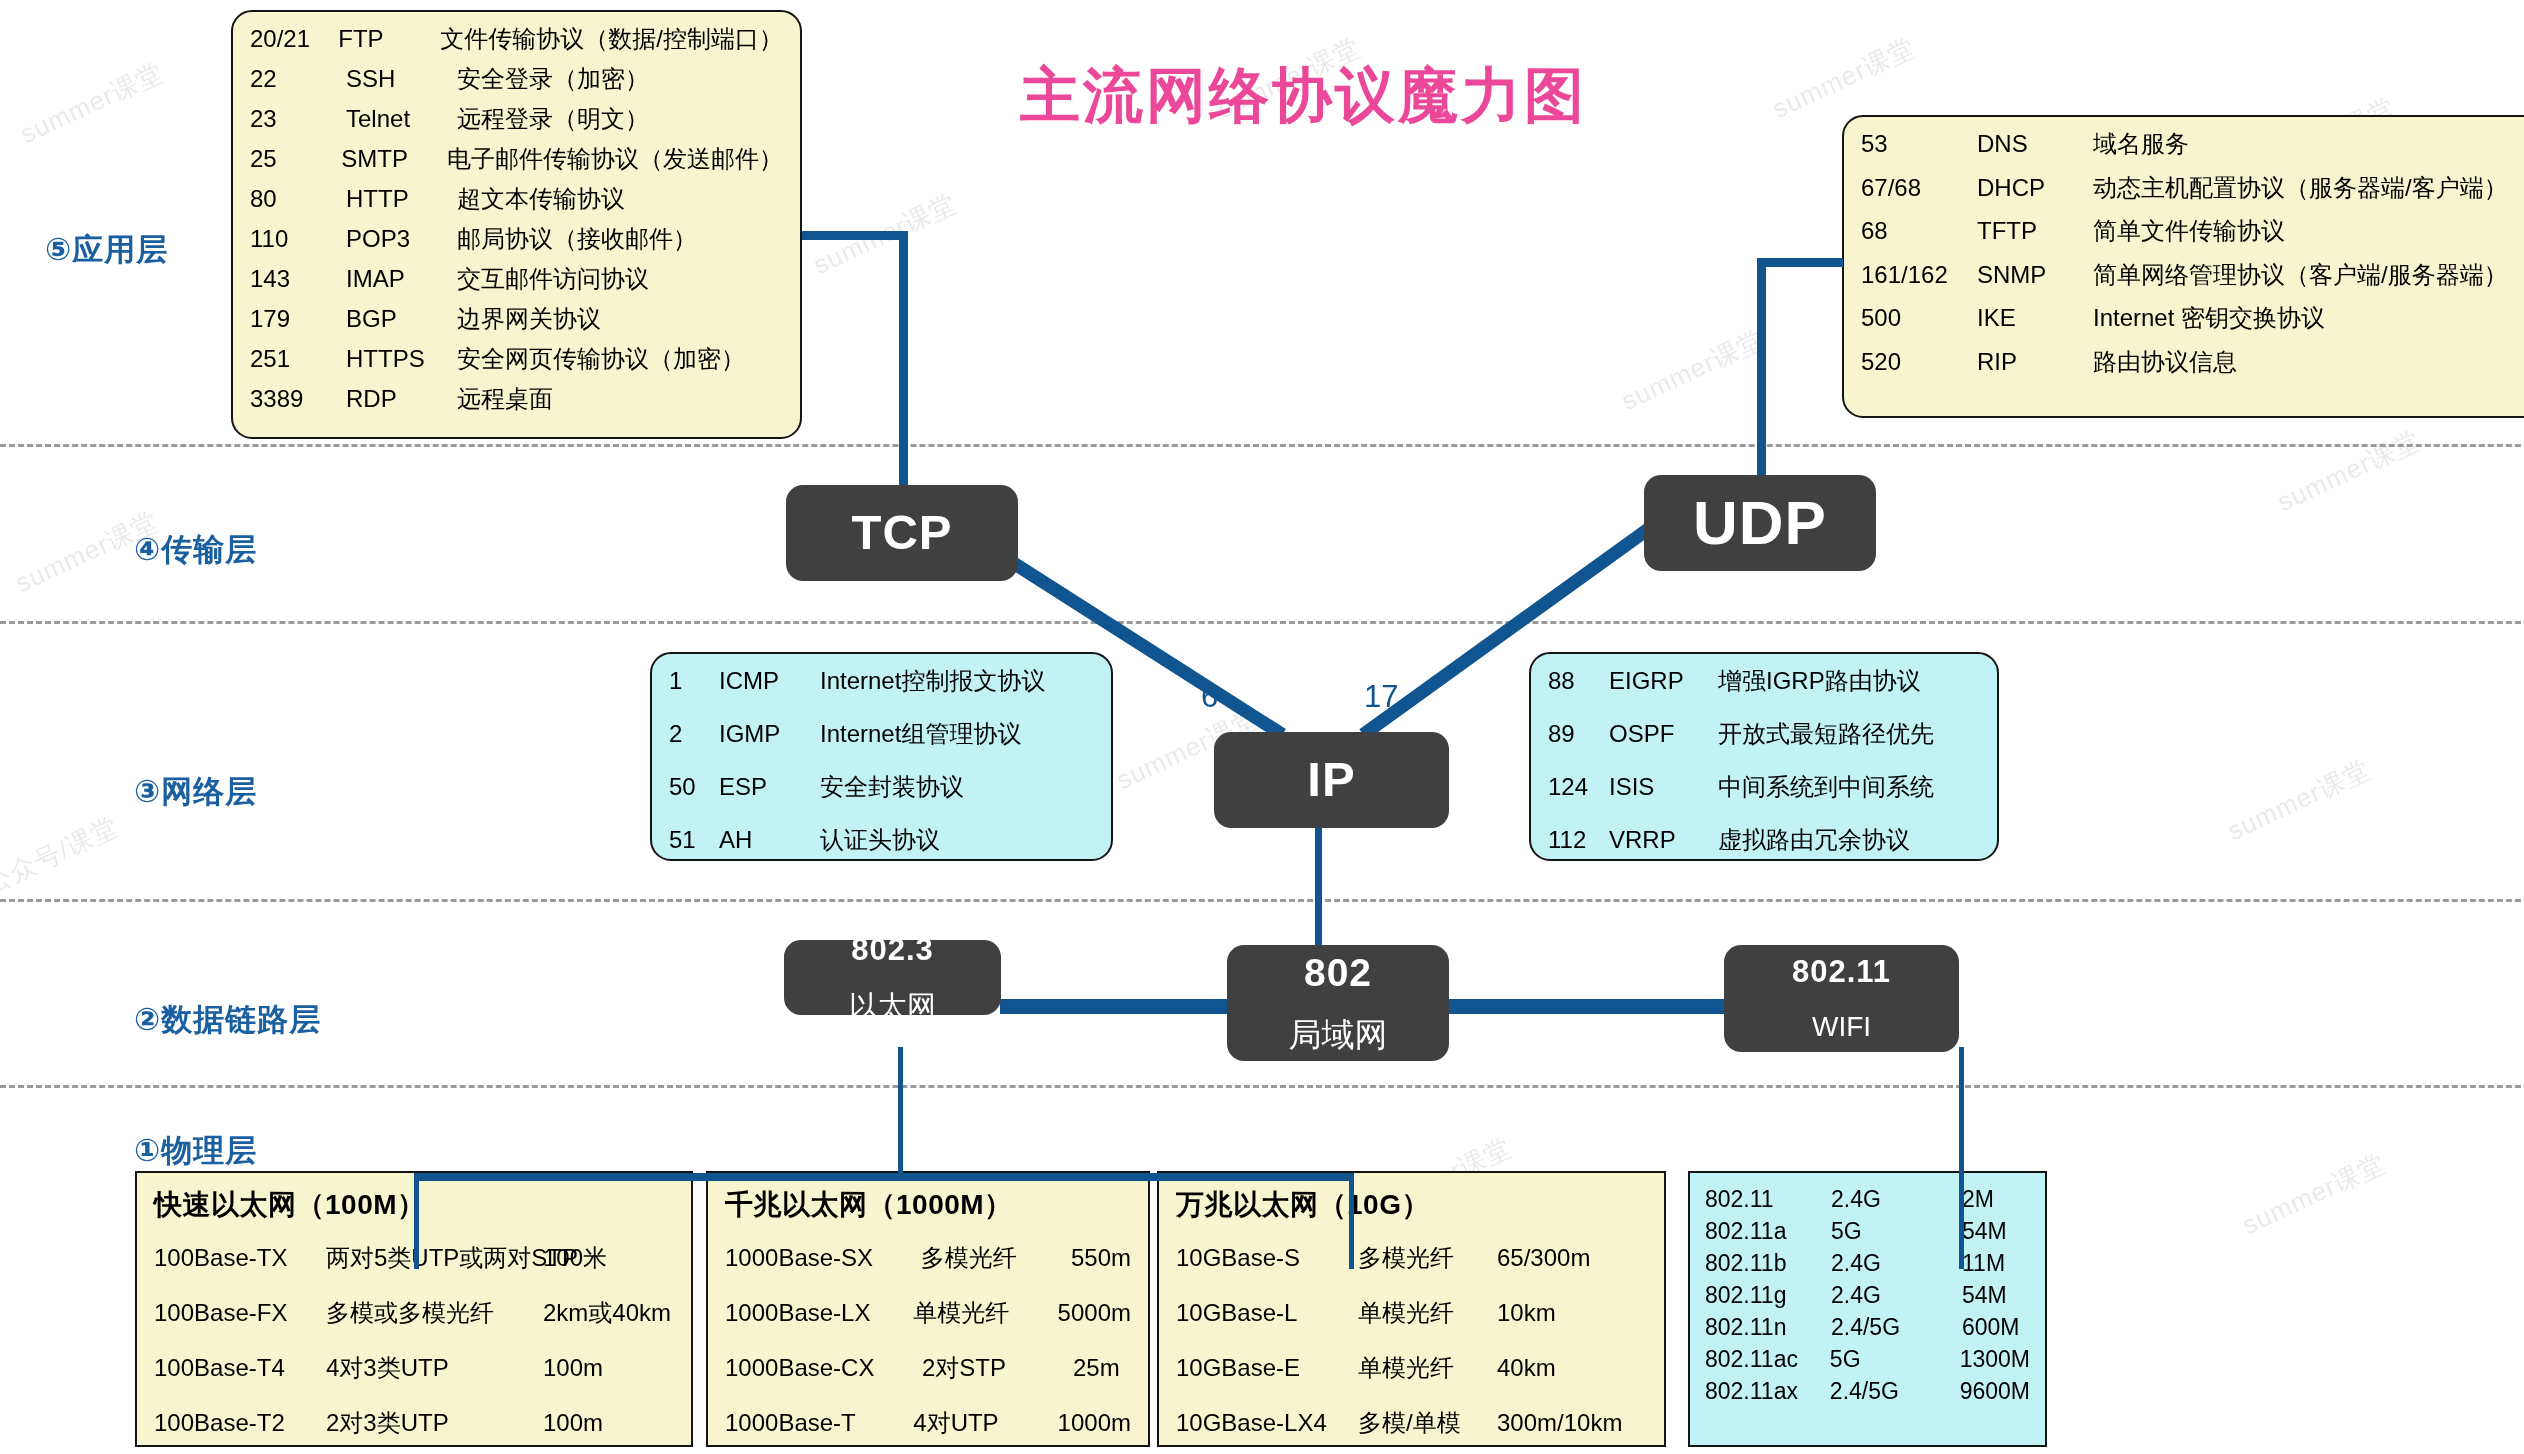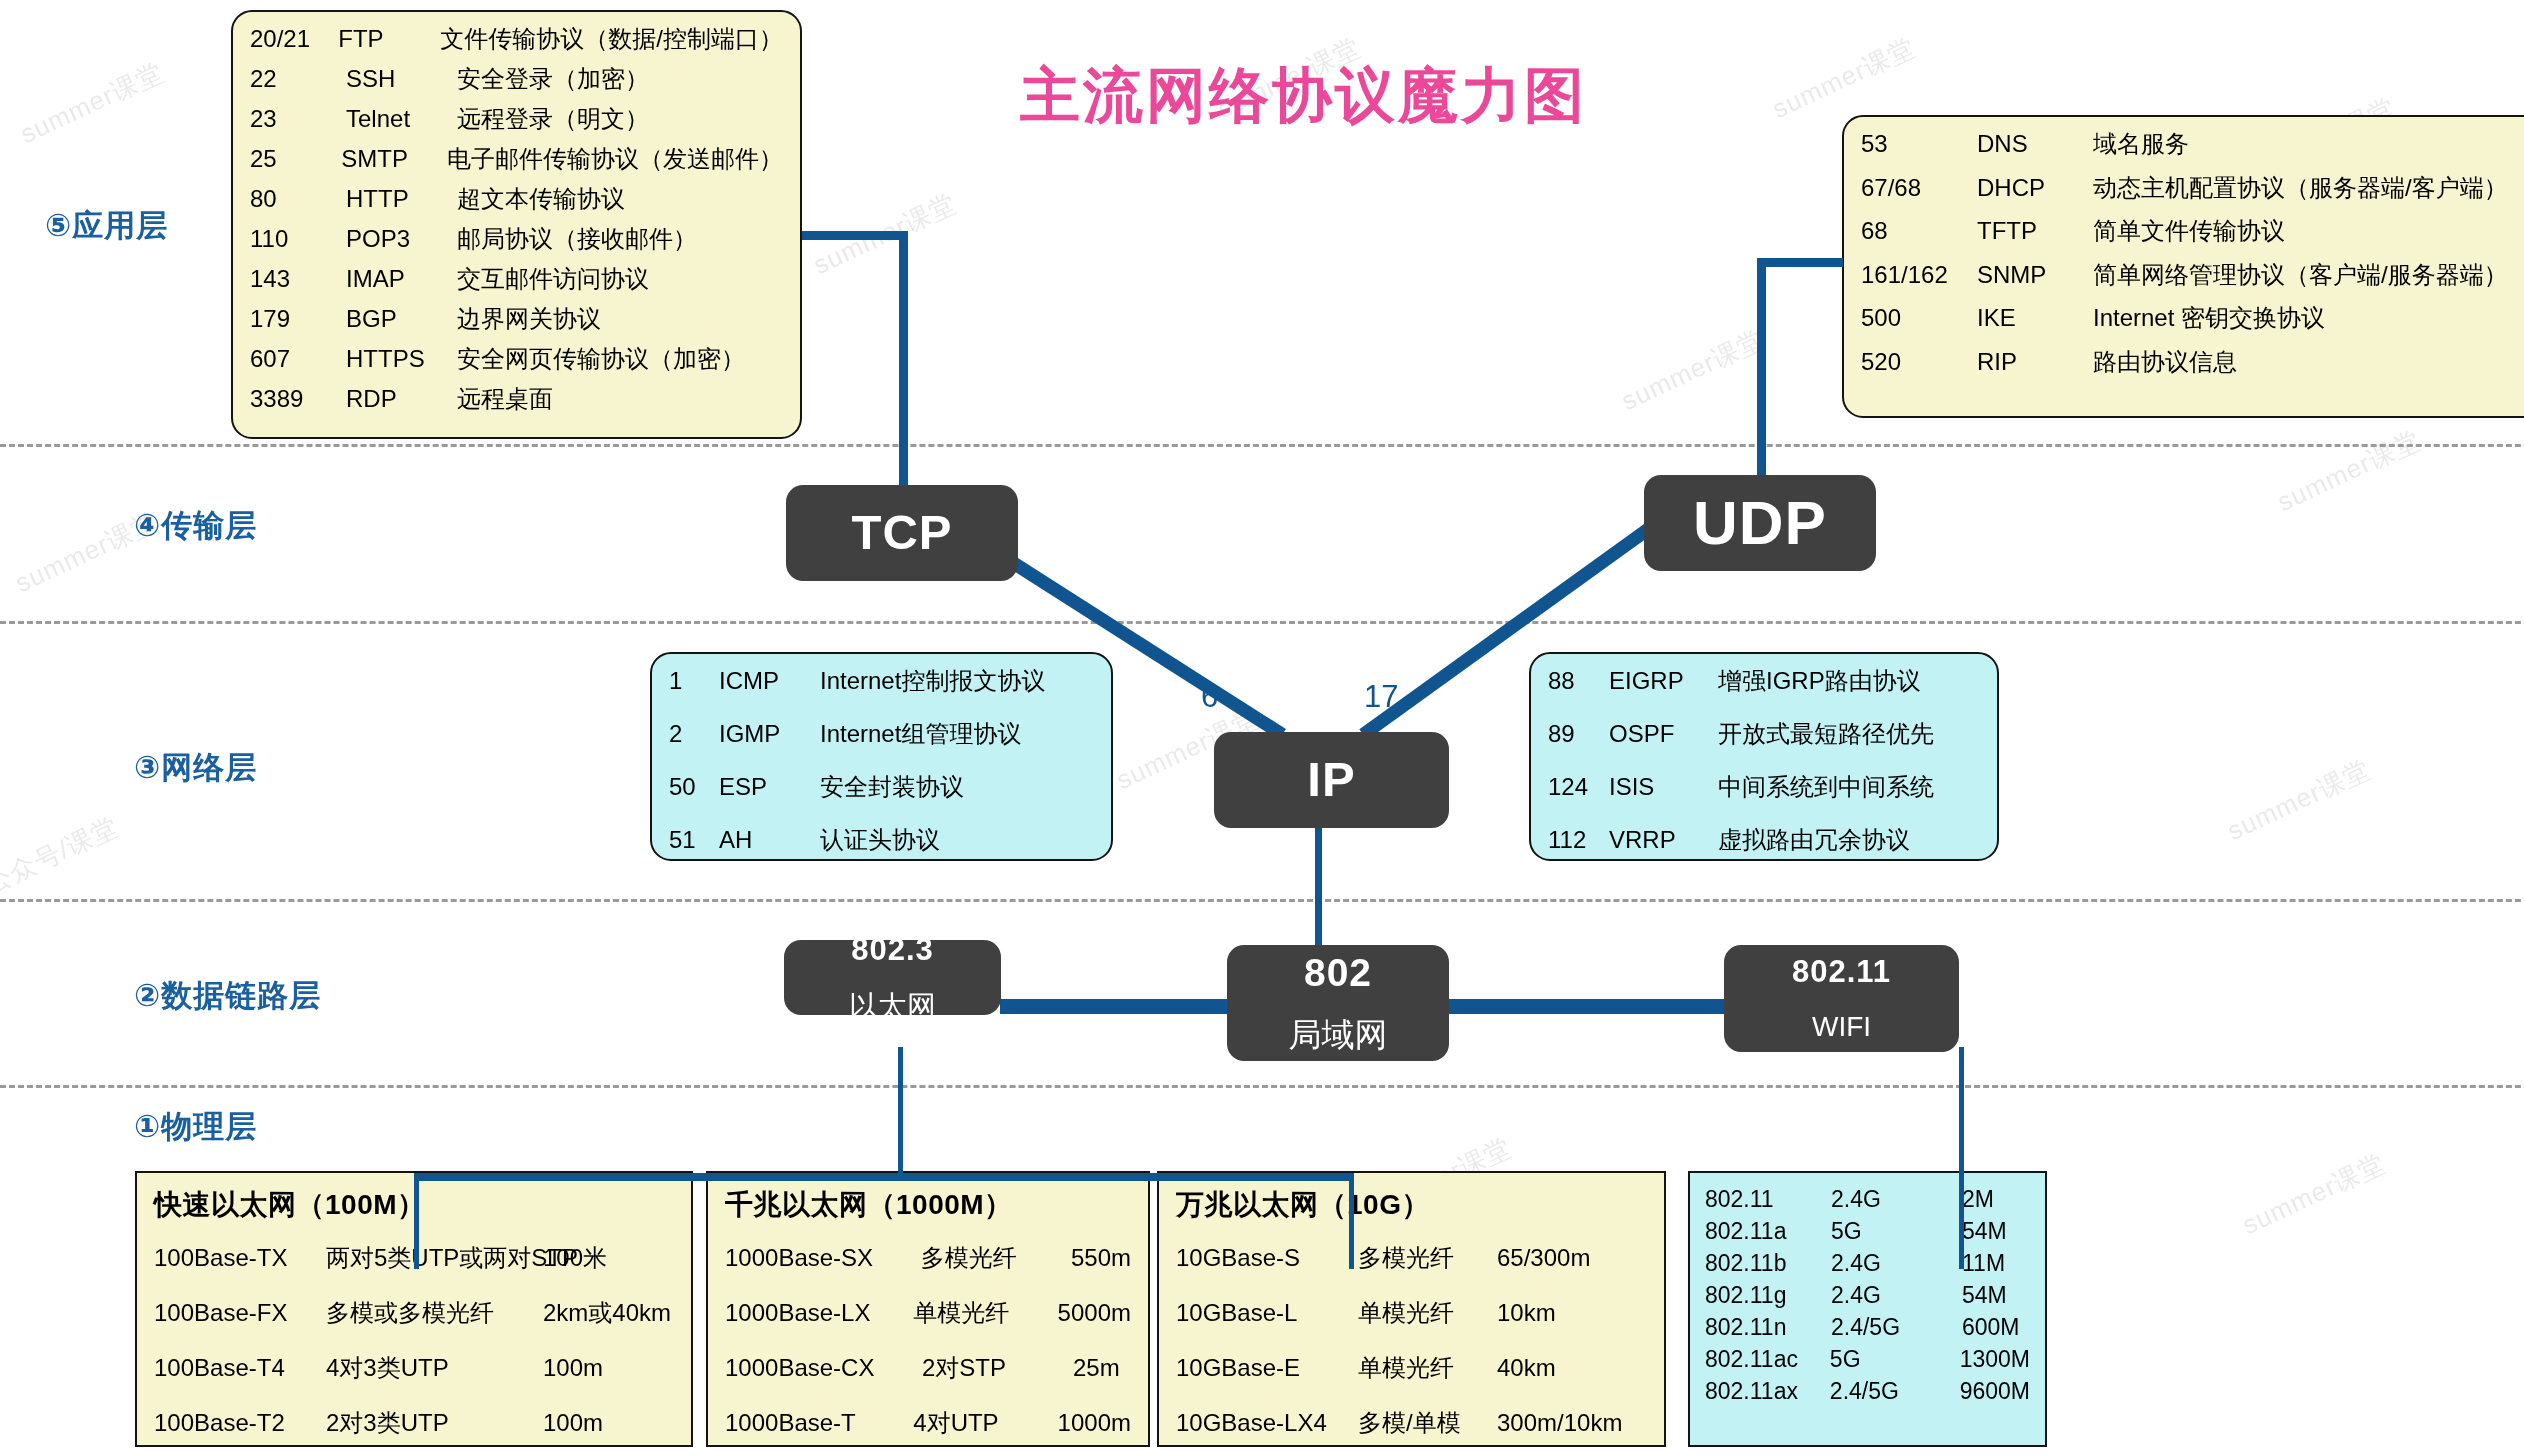--- a/index.html
+++ b/index.html
@@ -11,21 +11,21 @@
   .wm{position:absolute;color:#d9d9d9;opacity:.55;font-size:26px;
       transform:rotate(-25deg);white-space:nowrap;pointer-events:none;
       font-family:"Liberation Sans",sans-serif;letter-spacing:1px;}
 
   
   .sep{position:absolute;left:0;width:2584px;height:0;
        border-top:3px dashed #9a9a9a;}
 
   
   .layer-label{position:absolute;color:#1a5fa0;font-weight:bold;
-               font-size:31px;white-space:nowrap;letter-spacing:1px;}
+               font-size:31px;white-space:nowrap;letter-spacing:1px;margin-top:24px;}
 
   
   .title{position:absolute;color:#ec4899;font-weight:bold;font-size:60px;
          letter-spacing:3px;white-space:nowrap;
          font-family:"DejaVu Sans",sans-serif;}
 
   
   .card{position:absolute;border:2.5px solid #141414;box-sizing:border-box;
         padding:11px 17px;}
   .card.round{border-radius:21px;}
@@ -205,21 +205,21 @@
           <span class="c1">143</span>
           <span class="c2">IMAP</span>
           <span class="c3">交互邮件访问协议</span>
         </div>
         <div class="row">
           <span class="c1">179</span>
           <span class="c2">BGP</span>
           <span class="c3">边界网关协议</span>
         </div>
         <div class="row">
-          <span class="c1">607</span>
+          <span class="c1">251</span>
           <span class="c2">HTTPS</span>
           <span class="c3">安全网页传输协议（加密）</span>
         </div>
         <div class="row">
           <span class="c1">3389</span>
           <span class="c2">RDP</span>
           <span class="c3">远程桌面</span>
         </div>
       </div>
   </div>

